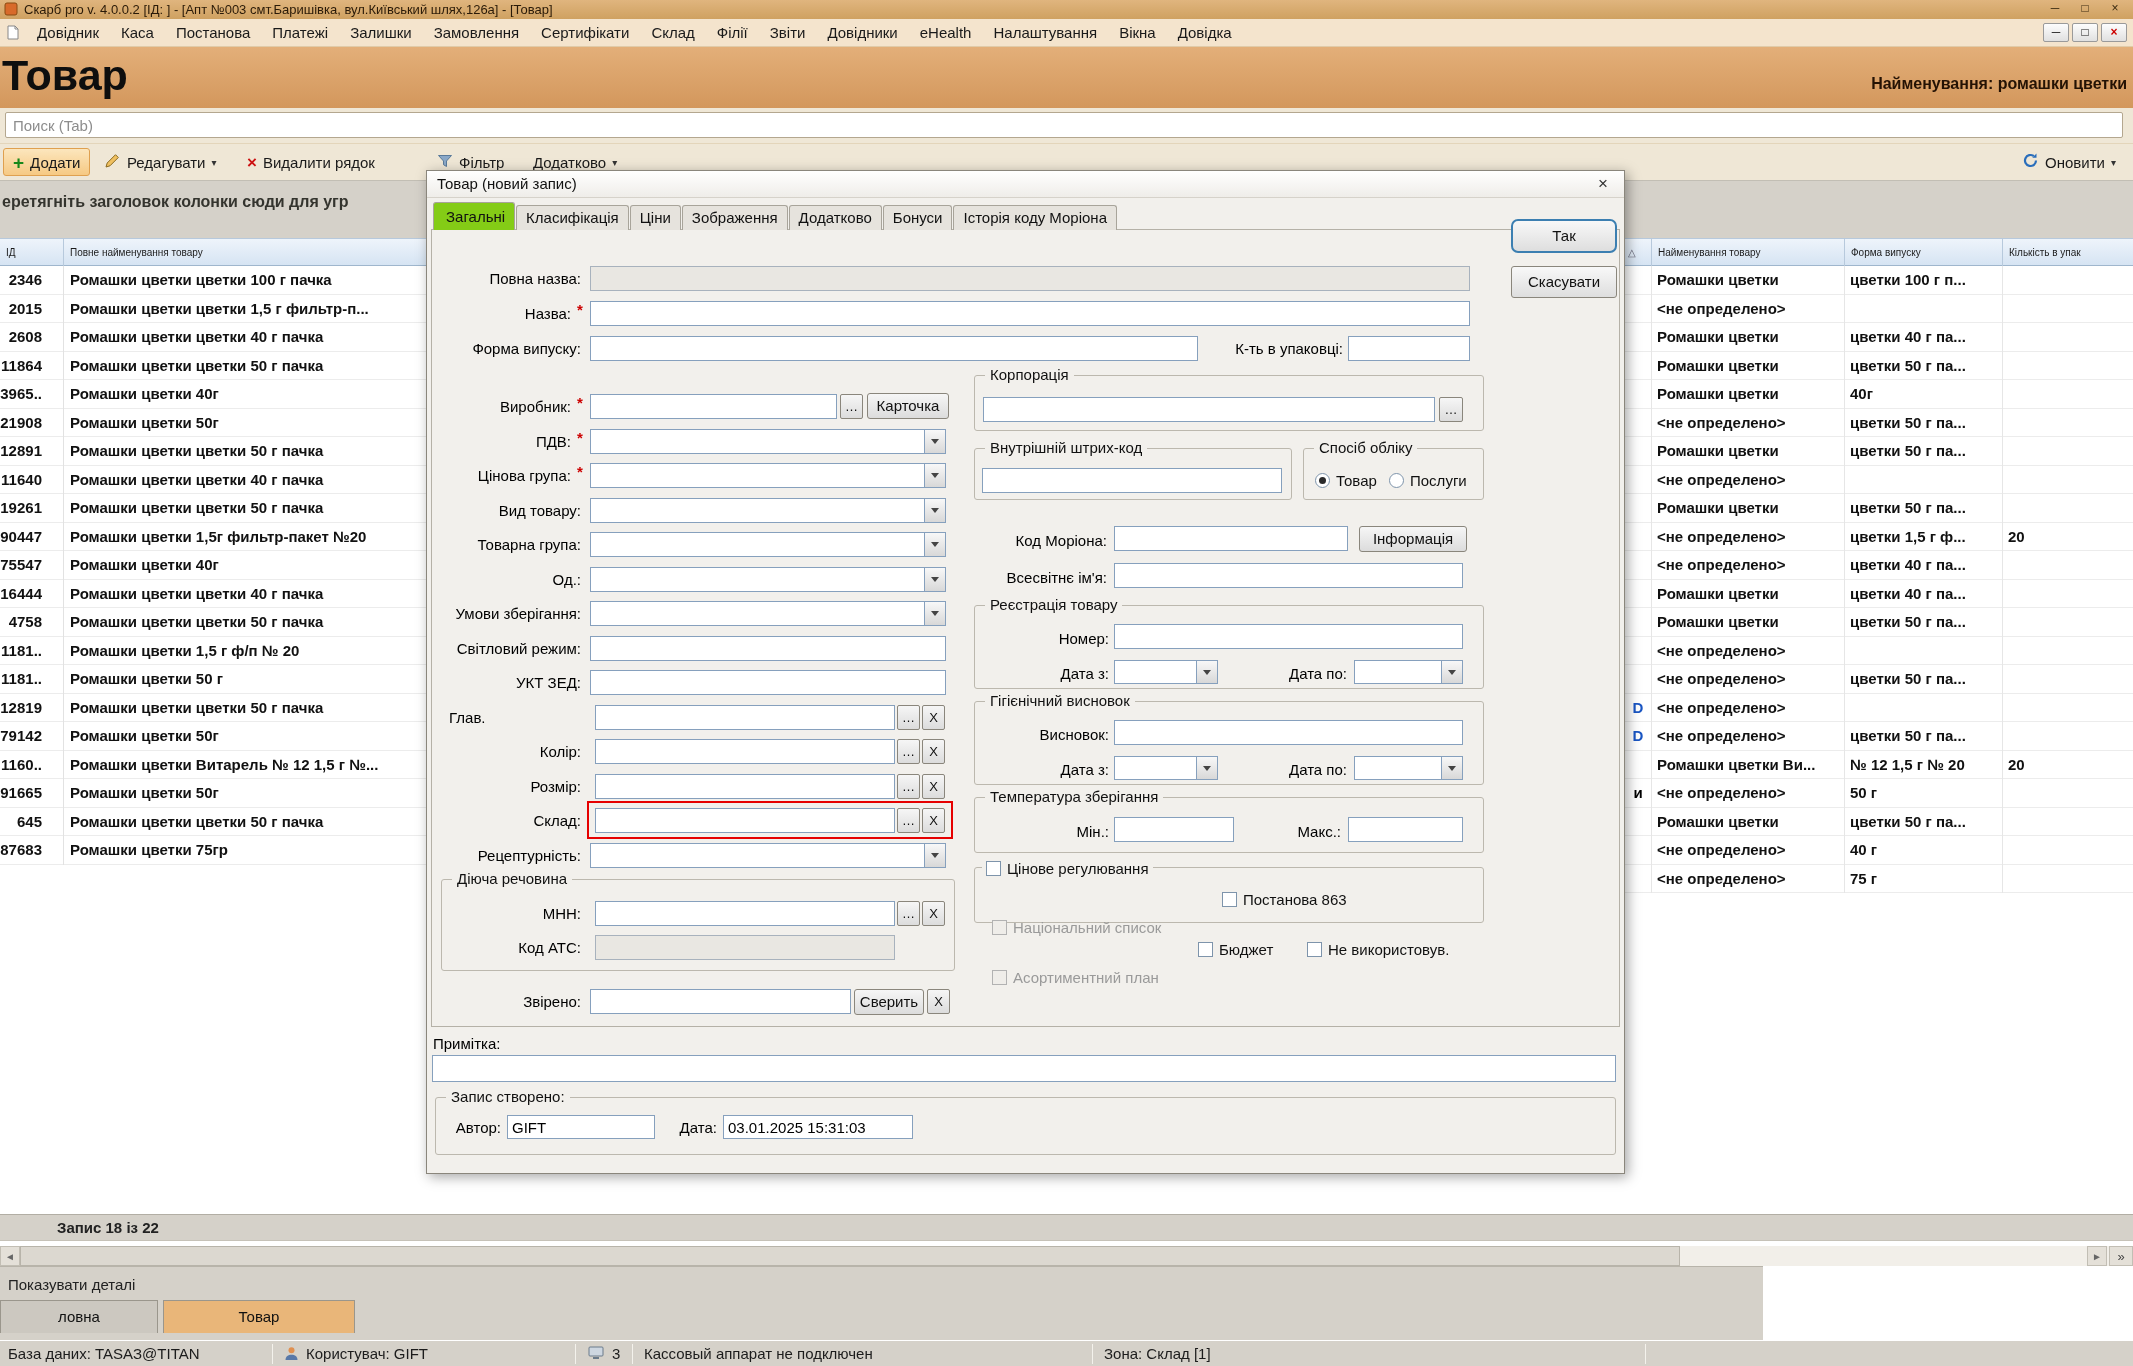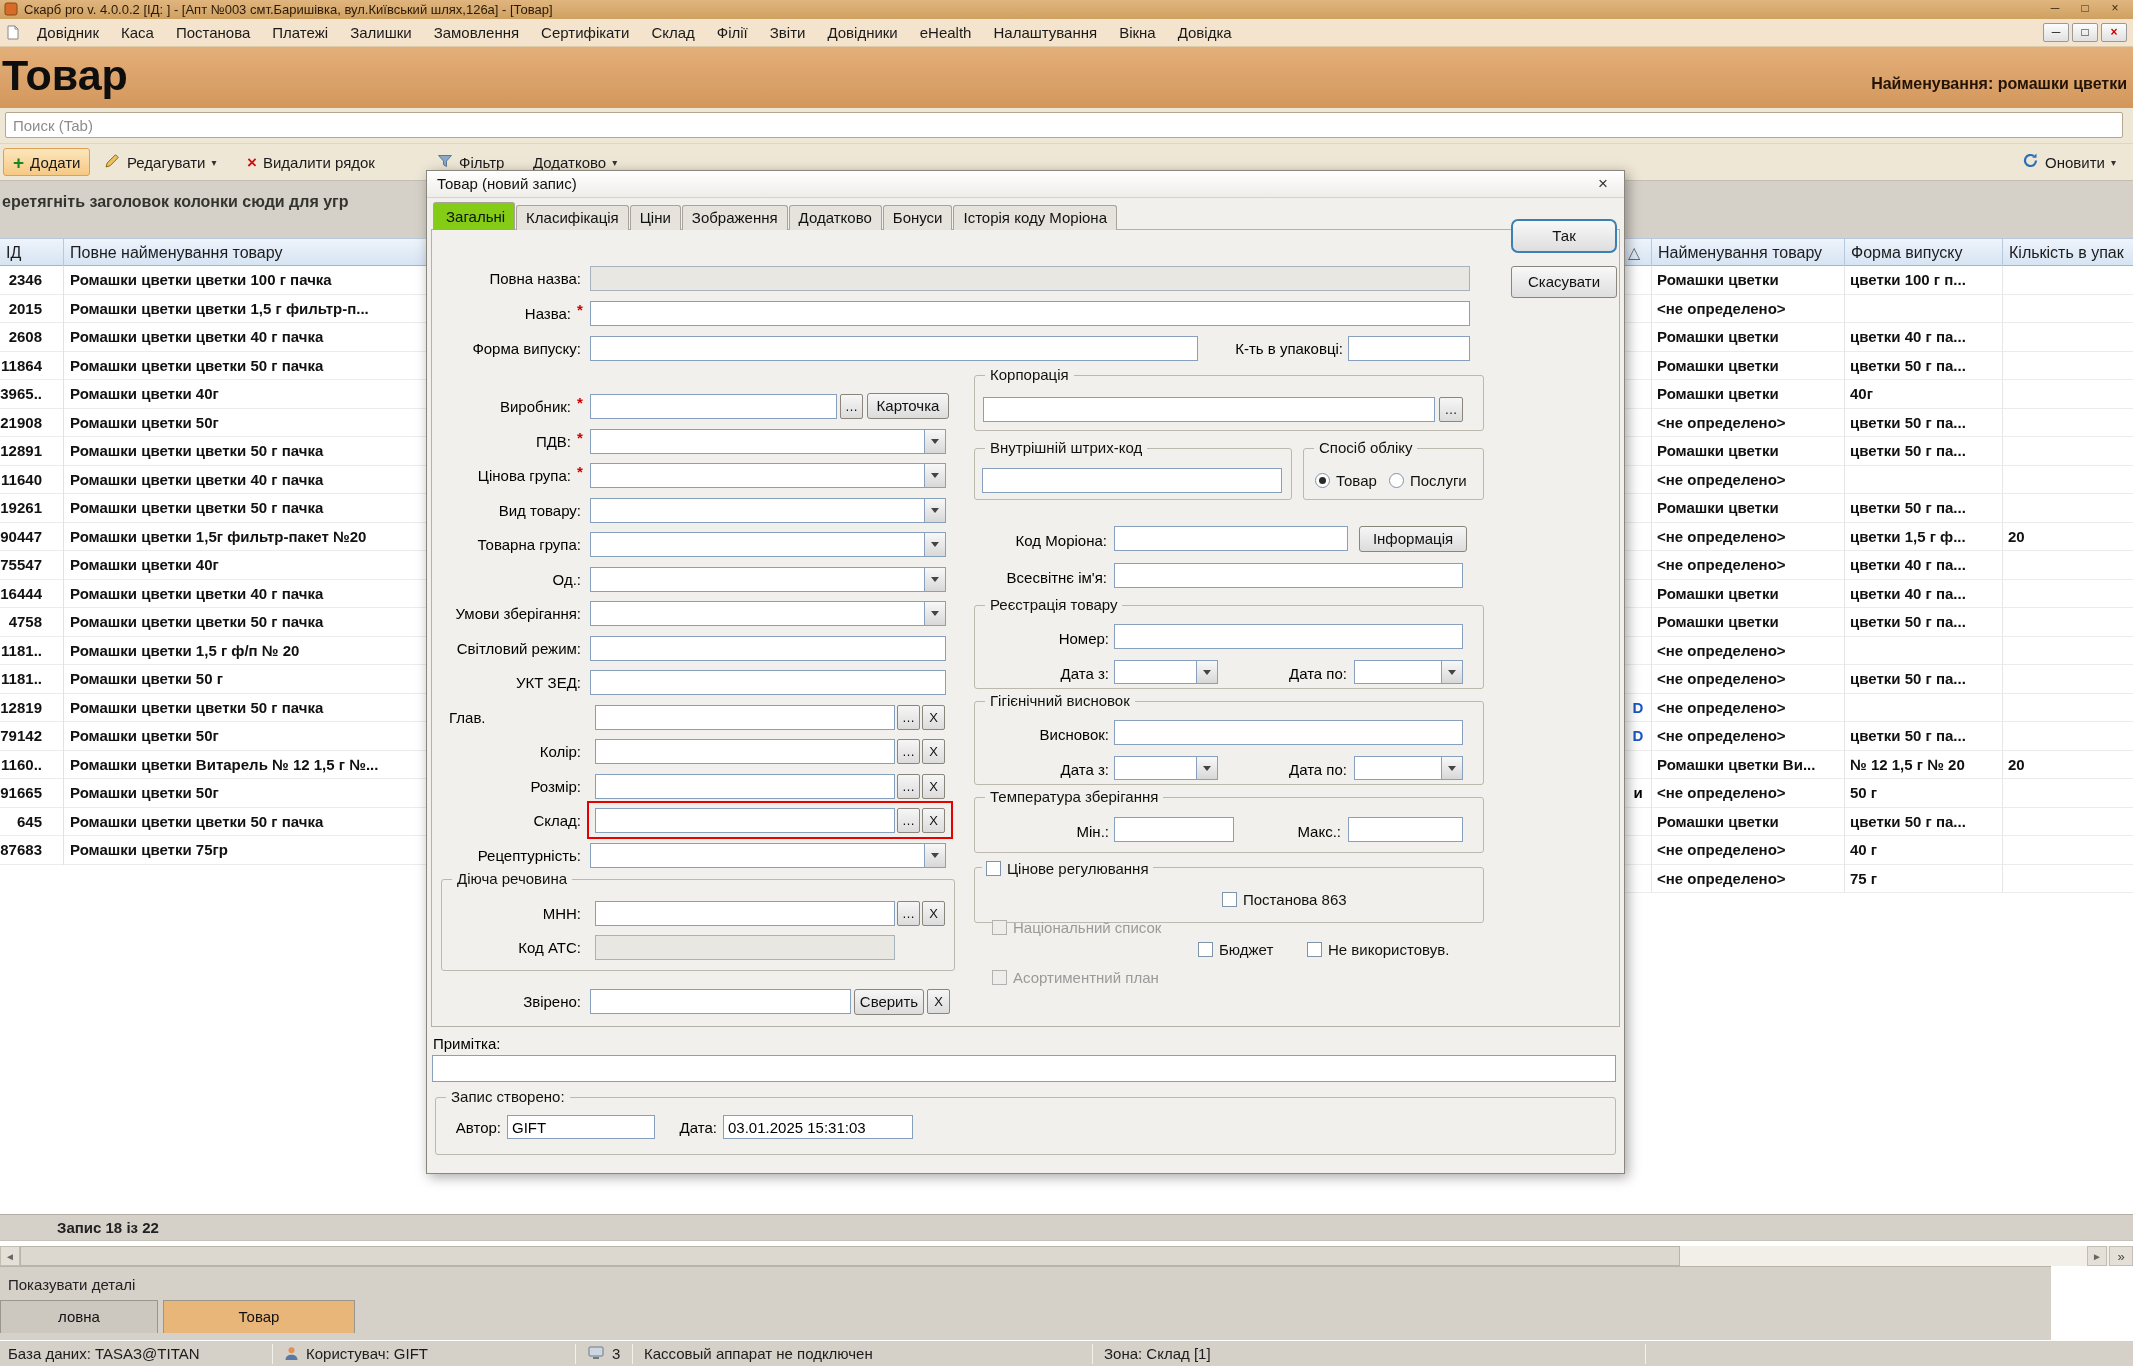--- a/index.html
+++ b/index.html
@@ -49,21 +49,21 @@
   .groupband { position:absolute; left:0; top:180px; width:2133px; height:58px;
     background:var(--groupband,#d5d1c9); border-top:1px solid #c2beb4; }
   .groupband .hint { position:absolute; left:2px; top:12px; font-size:16px; font-weight:bold; color:#34342e; }
 
   
   .gridbg { position:absolute; left:0; top:238px; width:2133px; height:1008px; background:#fff; }
   .gh { position:absolute; left:0; top:238px; width:2133px; height:28px;
     background:linear-gradient(var(--grid-header-top,#eef4fb), var(--grid-header-bottom,#d6e4f3));
     border-top:1px solid #b7c9dc; border-bottom:1px solid #9fb6cd; }
   .gh-cell { position:absolute; top:0; height:27px; line-height:27px; padding-left:6px;
-    border-right:1px solid #b7c9dc; font-size:16px; color:#1c1c1c; overflow:hidden; white-space:nowrap; }
+    border-right:1px solid #b7c9dc; font-size:10px; color:#1c1c1c; overflow:hidden; white-space:nowrap; }
   .rows { position:absolute; top:266px; }
   .rows-left { left:0; width:430px; }
   .rows-right { left:1625px; width:508px; }
   .grow { position:relative; height:28.5px; border-bottom:1px solid #ececec; white-space:nowrap; }
   .grow div { position:absolute; top:0; height:28.5px; line-height:28px; font-size:15px;
     font-weight:bold; overflow:hidden; }
   .cid { left:0; width:64px; text-align:right; padding-right:21px; border-right:1px solid #e2e2e2; }
   .cfn { left:64px; right:0; padding-left:6px; }
   .cfr { left:0; width:27px; text-align:center; border-right:1px solid #e6e6e6; color:#1a56c4; }
   .cnm { left:27px; width:193px; padding-left:5px; border-right:1px solid #e6e6e6; }
@@ -76,21 +76,21 @@
 
   .hscroll { position:absolute; left:0; top:1246px; width:2133px; height:20px; background:#f2efe9; }
   .hs-btn { position:absolute; top:0; width:20px; height:20px; text-align:center; line-height:19px;
     font-size:10px; color:#666; background:#e4e0d8; border:1px solid #c2beb4; }
   .hs-left { left:0; } .hs-right { right:26px; }
   .hs-thumb { position:absolute; left:20px; top:0; width:1660px; height:20px;
     background:#dcd8d0; border:1px solid #b8b4aa; }
   .hs-exp { position:absolute; right:0; top:0; width:24px; height:20px; text-align:center;
     line-height:19px; font-size:13px; color:#444; background:#e4e0d8; border:1px solid #c2beb4; }
 
-  .bottompanel { position:absolute; left:0; top:1266px; width:2051px; height:74px;
+  .bottompanel { position:absolute; left:0; top:1266px; width:1763px; height:74px;
     background:var(--groupband,#d5d1c9); border-top:1px solid #b8b4aa; }
   .show-details { position:absolute; left:8px; top:9px; font-size:15px; color:#222; }
   .btab { position:absolute; top:33px; height:33px; line-height:32px; font-size:15px;
     text-align:center; border:1px solid #9a968c; border-bottom:none; background:#ccc8c0; }
   .btab-main { left:0; width:158px; }
   .btab-tovar { left:163px; width:192px; background:var(--active-tab,#e9b679); }
 
   .statusbar { position:absolute; left:0; top:1340px; width:2133px; height:26px;
     background:var(--groupband,#d5d1c9); border-top:1px sol#fff; border-top:1px solid #fff; }
   .sb-text { position:absolute; top:0; line-height:25px; font-size:15px; color:#1c1c1c; white-space:nowrap; }

